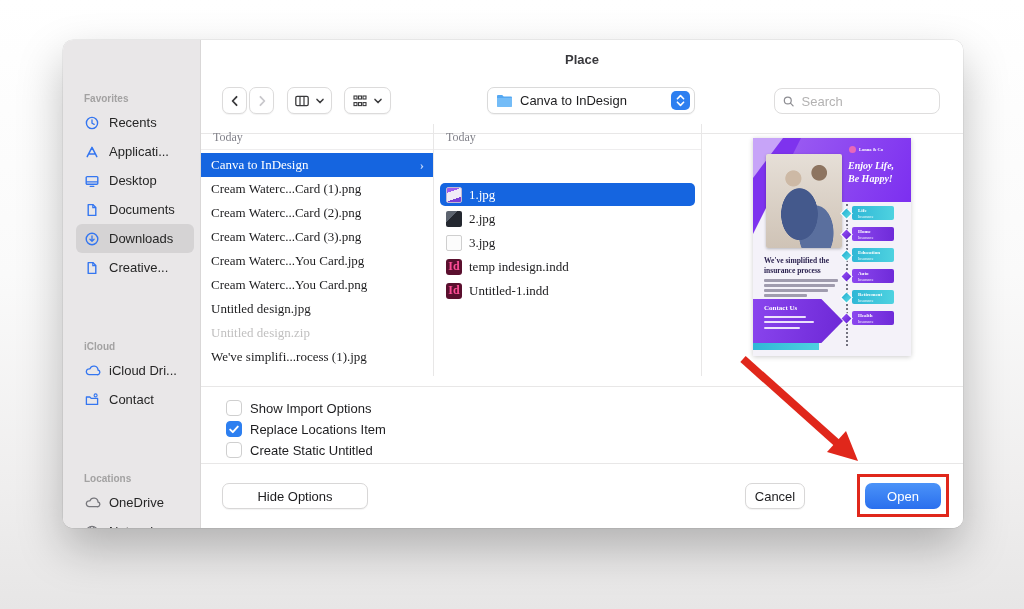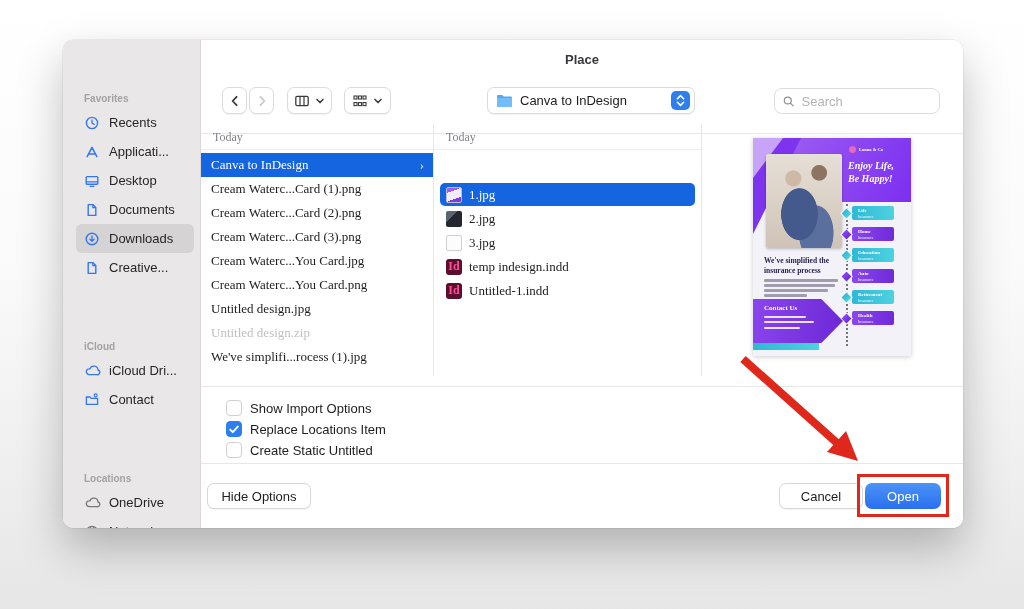--- a/index.html
+++ b/index.html
@@ -448,22 +448,22 @@
           <span>Replace Locations Item</span>
         </div>
         <div class="opt-row">
           <span class="cb"></span>
           <span>Create Static Untitled</span>
         </div>
       </div>
 
       <div class="hr" style="top:423px"></div>
 
-      <div class="btn btn-plain" style="left:6px;width:104px">Hide Options</div>
-      <div class="btn btn-plain" style="left:578px;width:84px">Cancel</div>
+      <div class="btn btn-plain" style="left:21px;width:146px">Hide Options</div>
+      <div class="btn btn-plain" style="left:544px;width:60px">Cancel</div>
       <div class="btn btn-blue" style="left:664px;width:76px">Open</div>
     </div>
   </div>
 
   <div class="red-rect"></div>
   <svg class="arrow-svg" viewBox="0 0 1024 609">
     <line x1="743" y1="359" x2="837" y2="443" stroke="#e0271b" stroke-width="8"></line>
     <polygon points="858,461 827,452 846,431" fill="#e0271b"></polygon>
   </svg>
 </div>

